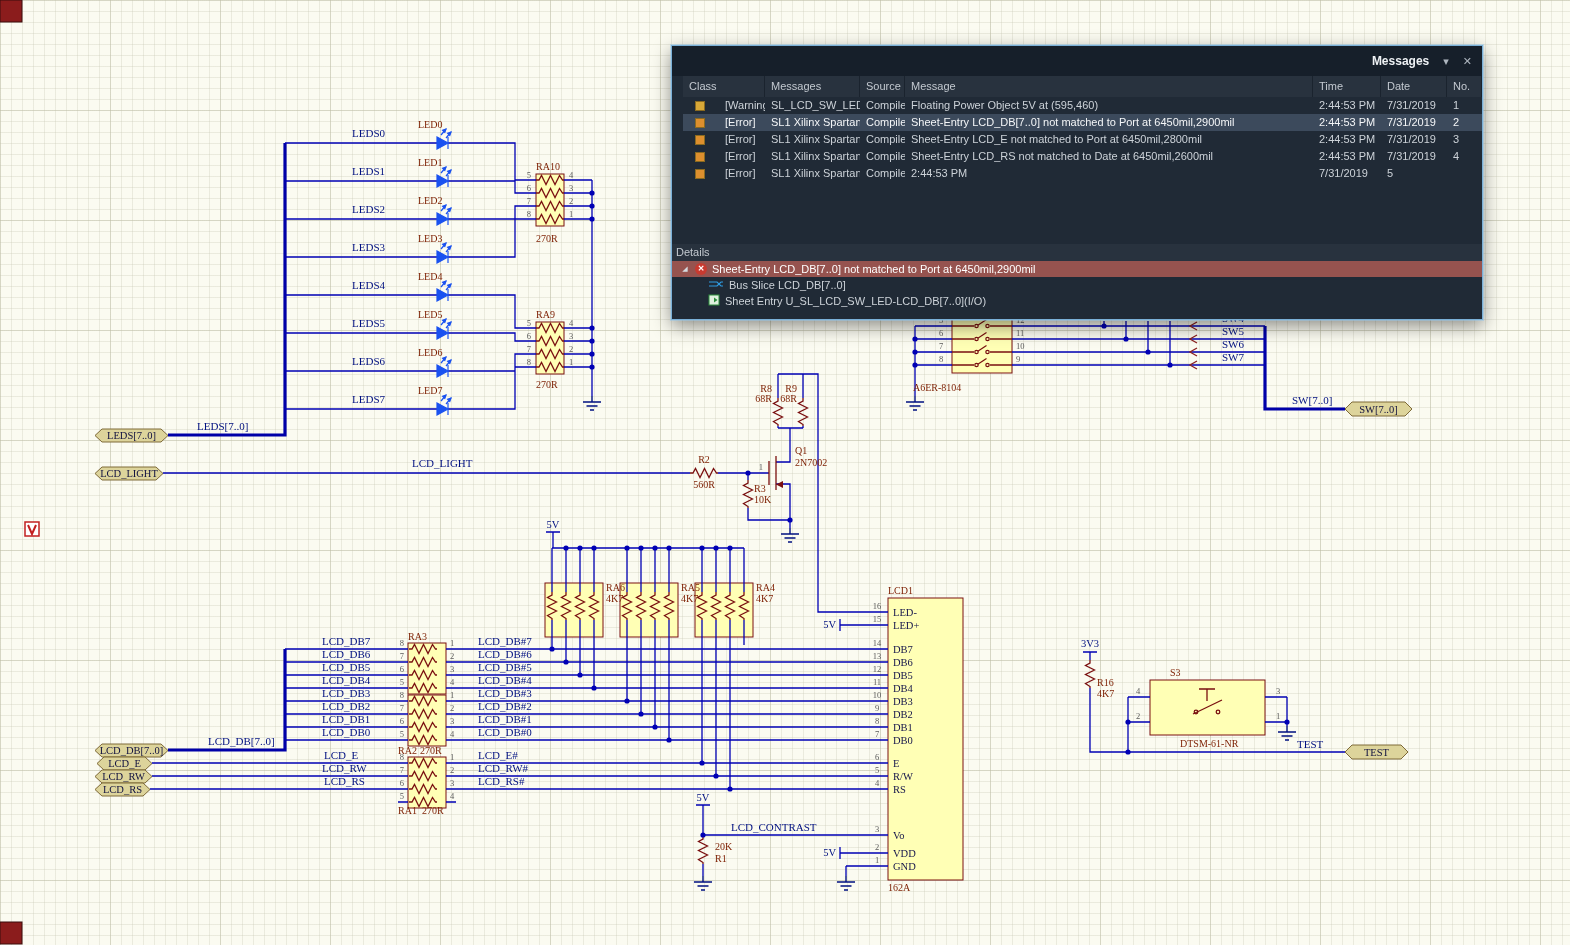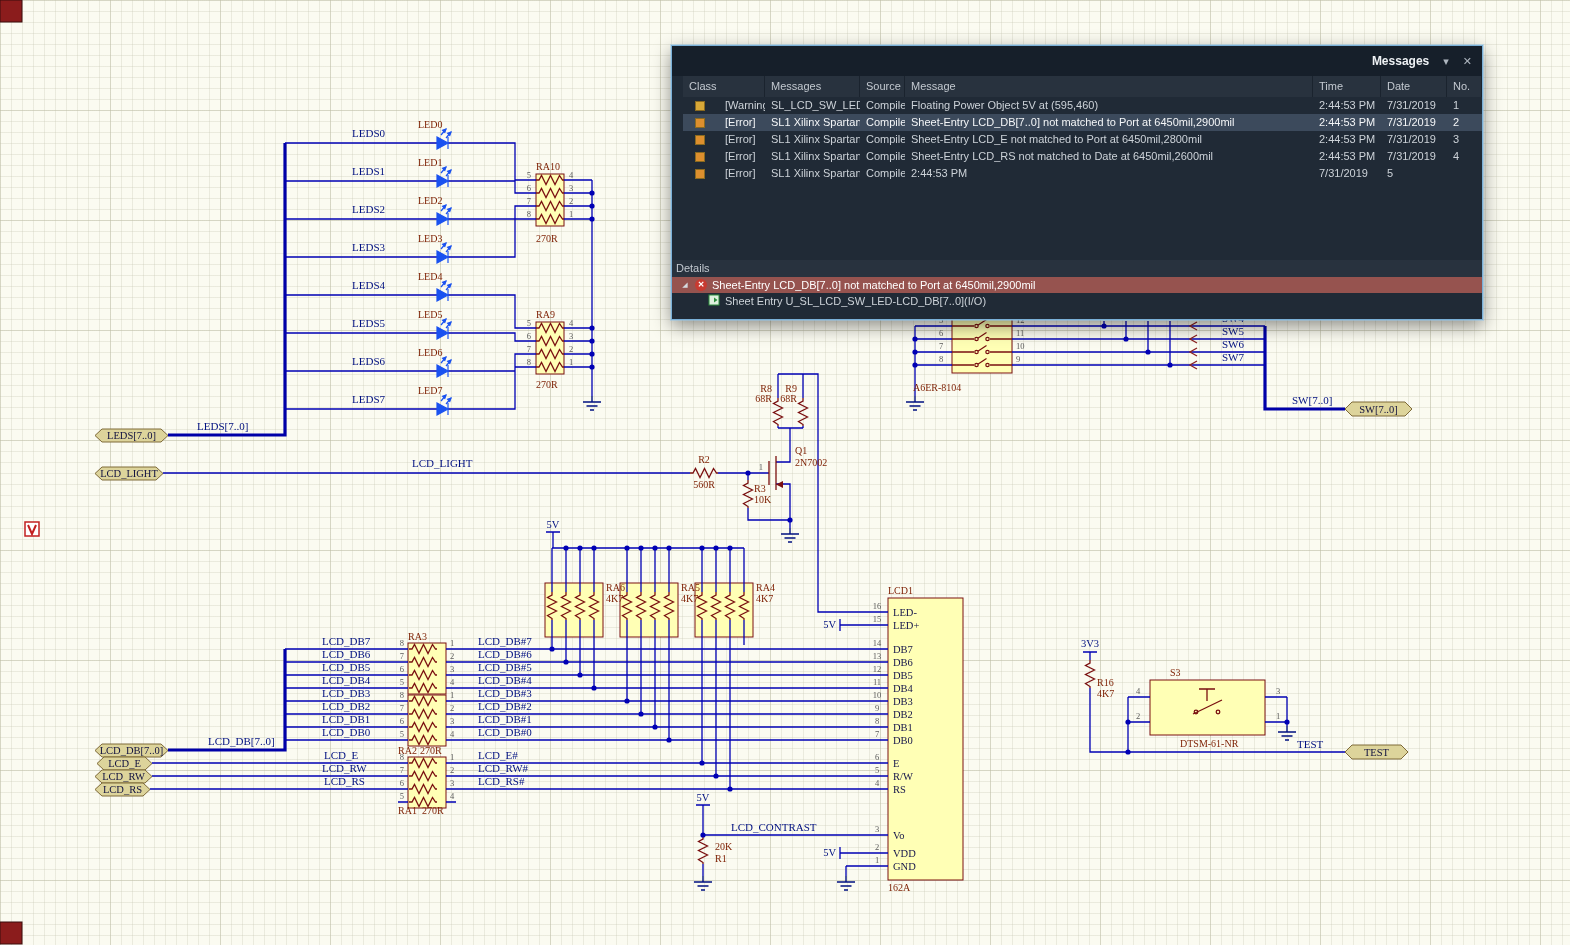--- a/index.html
+++ b/index.html
@@ -533,20 +533,30 @@
 
   <div class="dhead">Details</div>
   <div class="drow derr">
     <span class="exp">◢</span>
     <span class="errc">✕</span>
     <span>Sheet-Entry LCD_DB[7..0] not matched to Port at 6450mil,2900mil</span>
   </div>
   <div class="drow">
     <span class="child">
       <span>
+        <svg width="16" height="10">
+              <path d="M1 3H9L13 7H15M1 7H9L13 3H15" stroke="#2e9ae0" stroke-width="1.2" fill="none"></path>
+            </svg>
+      </span>
+      <span>Bus Slice LCD_DB[7..0]</span>
+    </span>
+  </div>
+  <div class="drow">
+    <span class="child">
+      <span>
         <svg width="12" height="12">
               <rect x="1" y="1" width="10" height="10" fill="#dff0df" stroke="#2f8f3f"></rect>
               <path d="M3 6H6M6 3.5L9.5 6L6 8.5Z" fill="#2f8f3f"></path>
             </svg>
       </span>
       <span>Sheet Entry U_SL_LCD_SW_LED-LCD_DB[7..0](I/O)</span>
     </span>
   </div>
   <div style="flex:0 0 10px"></div>
 </div>

